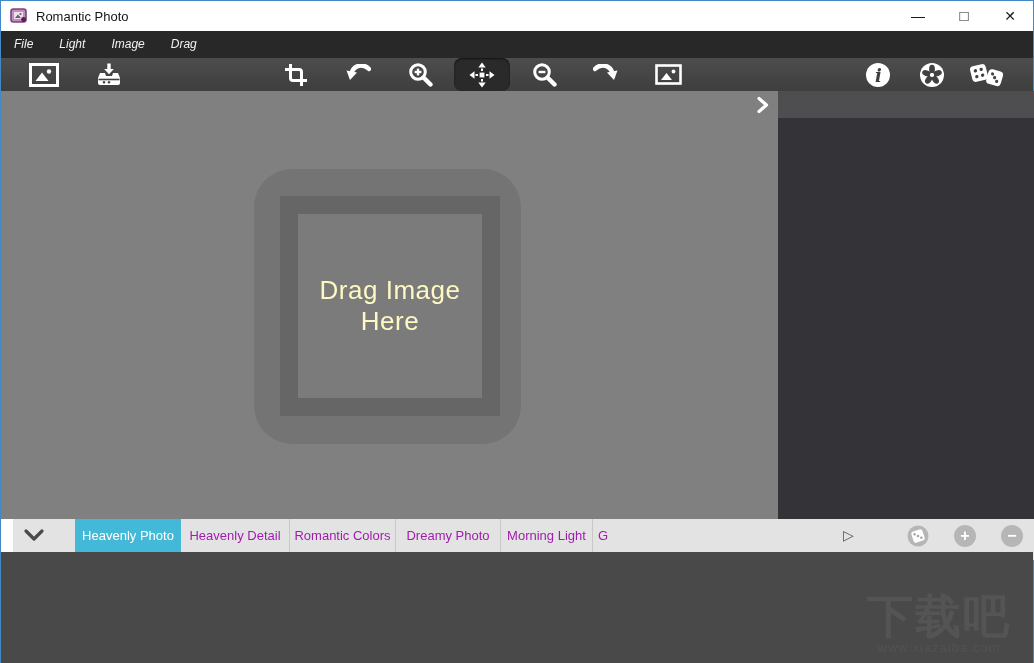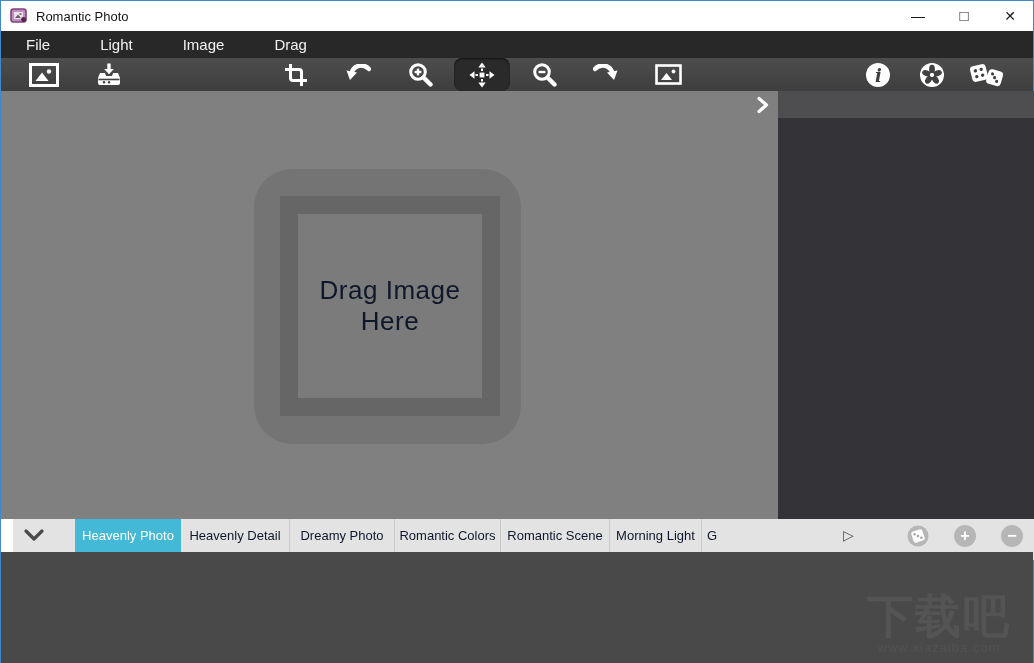--- a/index.html
+++ b/index.html
@@ -9,44 +9,44 @@
   
   .titlebar{position:absolute;left:0;top:0;width:100%;height:30px;background:#ffffff;display:flex;align-items:center;box-sizing:border-box;padding-left:9px;}
   .app-icon{width:18px;height:16px;display:inline-flex;}
   .title{margin-left:8px;font-size:13px;color:#151515;}
   .win-controls{margin-left:auto;display:flex;height:30px;}
   .win-btn{width:46px;height:30px;line-height:30px;text-align:center;font-size:14px;color:#1a1a1a;cursor:default;}
   .win-btn.max{font-size:15px;}
 
   
   .menubar{position:absolute;left:0;top:30px;width:100%;height:27px;background:#282828;display:flex;align-items:center;box-sizing:border-box;}
-  .menu-item{padding:0 25px;font-size:15px;color:#f2f2f2;line-height:27px;}
+  .menu-item{padding:0 13px;font-size:12px;color:#f2f2f2;line-height:27px;font-style:italic;}
 
   
   .toolbar{position:absolute;left:0;top:57px;width:100%;height:33px;background:linear-gradient(#4d4d4d,#3e3e3e);}
   .tool{position:absolute;top:1px;width:54px;height:31px;display:flex;align-items:center;justify-content:center;}
   .tool.active{top:0;height:33px;width:56px;background:#2a2a2a;border-radius:8px;box-shadow:inset 0 1px 2px rgba(0,0,0,.6);}
   .tool svg{display:block;}
 
   
   .canvas{position:absolute;left:0;top:90px;width:777px;height:428px;background:#808080;}
   .drop-outer{position:absolute;left:253px;top:78px;width:267px;height:275px;border-radius:38px;background:#747474;}
   .drop-frame{position:absolute;left:279px;top:105px;width:220px;height:220px;box-sizing:border-box;border:18px solid #666666;background:#7b7b7b;display:flex;align-items:center;justify-content:center;}
-  .drop-text{width:170px;text-align:center;font-size:26px;line-height:1.18;color:#0f172a;letter-spacing:.5px;}
+  .drop-text{width:170px;text-align:center;font-size:26px;line-height:1.18;color:#fef9c3;letter-spacing:.5px;}
   .panel-toggle{position:absolute;left:755px;top:5px;width:14px;height:18px;}
 
   
   .right-panel{position:absolute;left:777px;top:90px;width:257px;height:428px;background:#343338;}
   .right-strip{position:absolute;left:0;top:0;width:100%;height:27px;background:#4e4e51;}
 
   
   .tabbar{position:absolute;left:12px;top:518px;width:100%;height:41px;background:#e3e3e3;}
   .tab-collapse{position:absolute;left:10px;top:9px;width:22px;height:15px;}
   .tabs{position:absolute;left:62px;top:0;height:33px;display:flex;}
-  .tab{height:33px;line-height:33px;text-align:center;font-size:13px;color:#0f172a;border-right:1px solid #c8c8c8;box-sizing:border-box;white-space:nowrap;overflow:hidden;}
+  .tab{height:33px;line-height:33px;text-align:center;font-size:13px;color:#a21caf;border-right:1px solid #c8c8c8;box-sizing:border-box;white-space:nowrap;overflow:hidden;}
   .tab.selected{background:#44b9d7;color:#ffffff;border-right:none;}
   .tab.partial{text-align:left;padding-left:5px;border-right:none;}
   .tab-scroll{position:absolute;left:830px;top:0;height:33px;line-height:33px;font-size:14px;color:#555555;}
   .circle-btn{position:absolute;top:6px;width:22px;height:22px;border-radius:50%;background:#b6b6b6;color:#ffffff;text-align:center;line-height:21px;font-size:16px;font-weight:bold;}
   .circle-svg{position:absolute;top:6px;width:22px;height:22px;}
 
   
   .bottom-panel{position:absolute;left:0;top:551px;width:100%;height:112px;background:#494949;}
   .watermark{position:absolute;right:22px;bottom:9px;text-align:center;}
   .wm-text{font-size:46px;font-weight:bold;color:#545454;line-height:1.05;letter-spacing:2px;}
@@ -247,23 +247,22 @@
   <div class="tabbar">
     <span class="tab-collapse">
       <svg width="22" height="15" viewBox="0 0 22 15">
         <polyline points="3,3 11,11 19,3" fill="none" stroke="#4a4a4a" stroke-width="3.2" stroke-linecap="round" stroke-linejoin="round"></polyline>
       </svg>
     </span>
 
     <div class="tabs">
       <div class="tab selected" style="width:106px;">Heavenly Photo</div>
       <div class="tab" style="width:109px;">Heavenly Detail</div>
+      <div class="tab" style="width:106px;">Romantic Colors</div>
       <div class="tab" style="width:105px;">Dreamy Photo</div>
-      <div class="tab" style="width:106px;">Romantic Colors</div>
-      <div class="tab" style="width:109px;">Romantic Scene</div>
       <div class="tab" style="width:92px;">Morning Light</div>
       <div class="tab partial" style="width:20px;">G</div>
     </div>
 
     <span class="tab-scroll">▷</span>
 
     <span class="circle-svg" style="left:894px;">
       <svg width="22" height="22" viewBox="0 0 22 22">
         <circle cx="11" cy="11" r="10.5" fill="#b6b6b6"></circle>
         <g transform="rotate(-18 11 11)">

